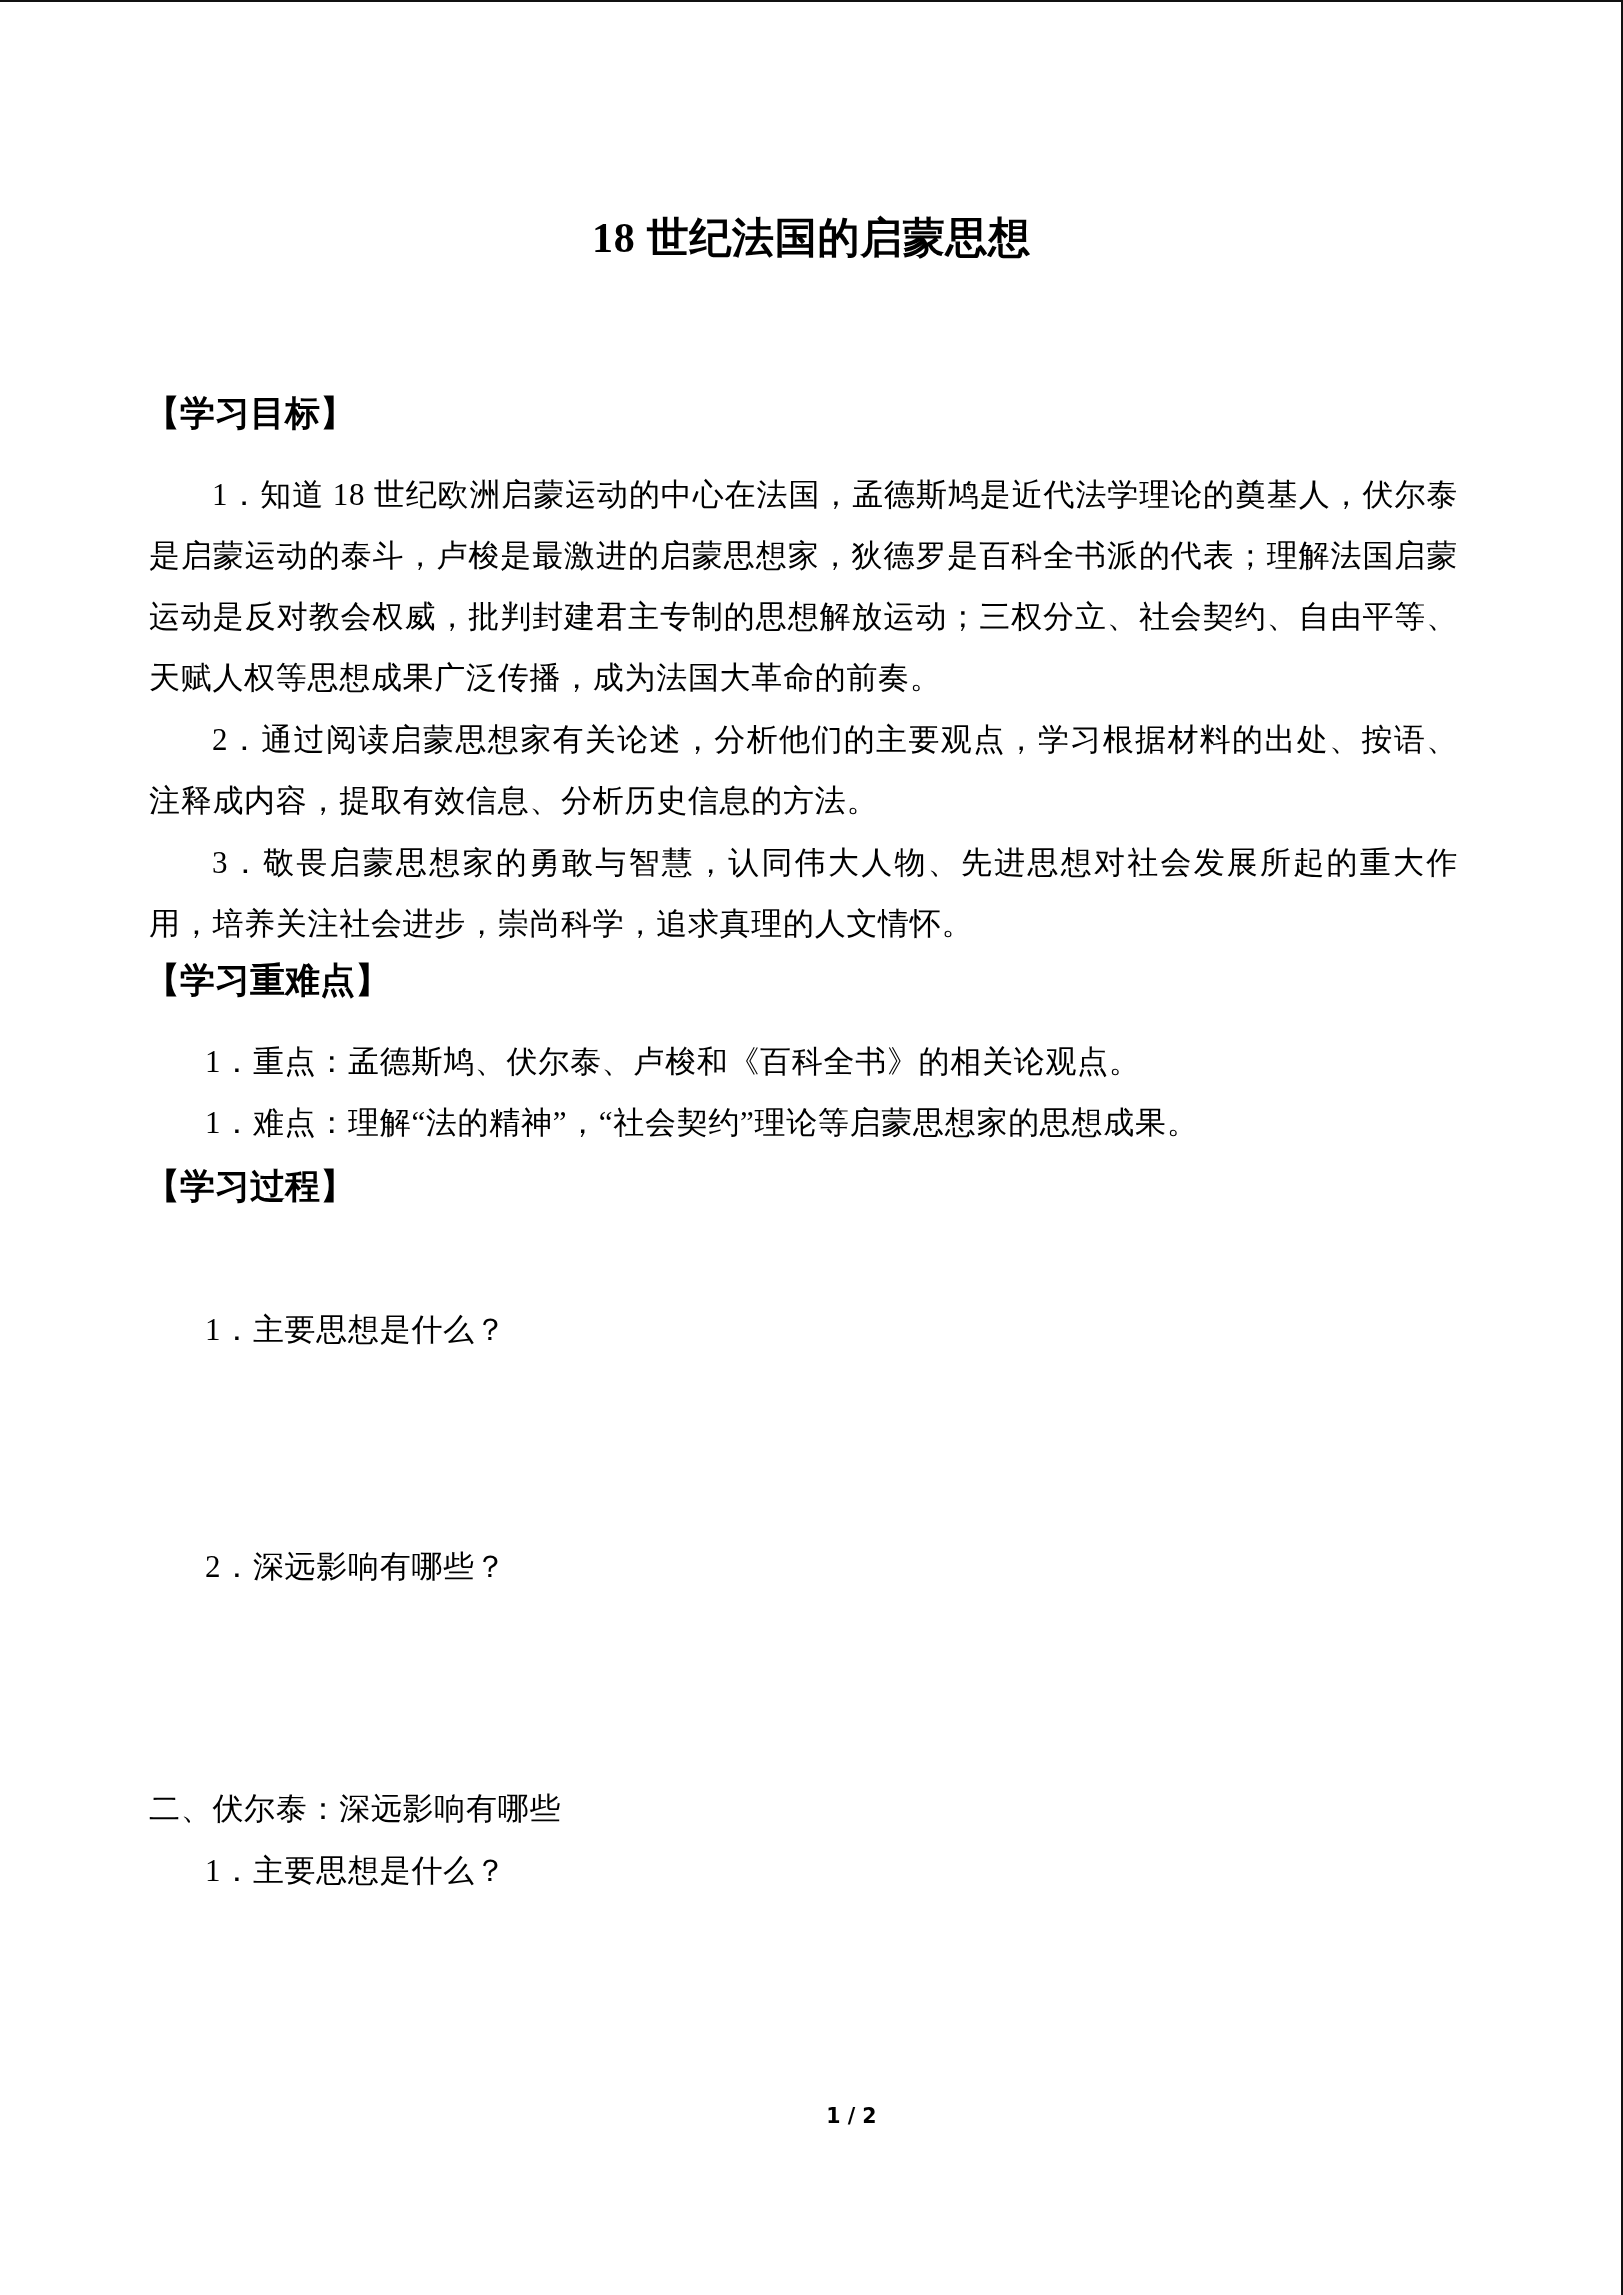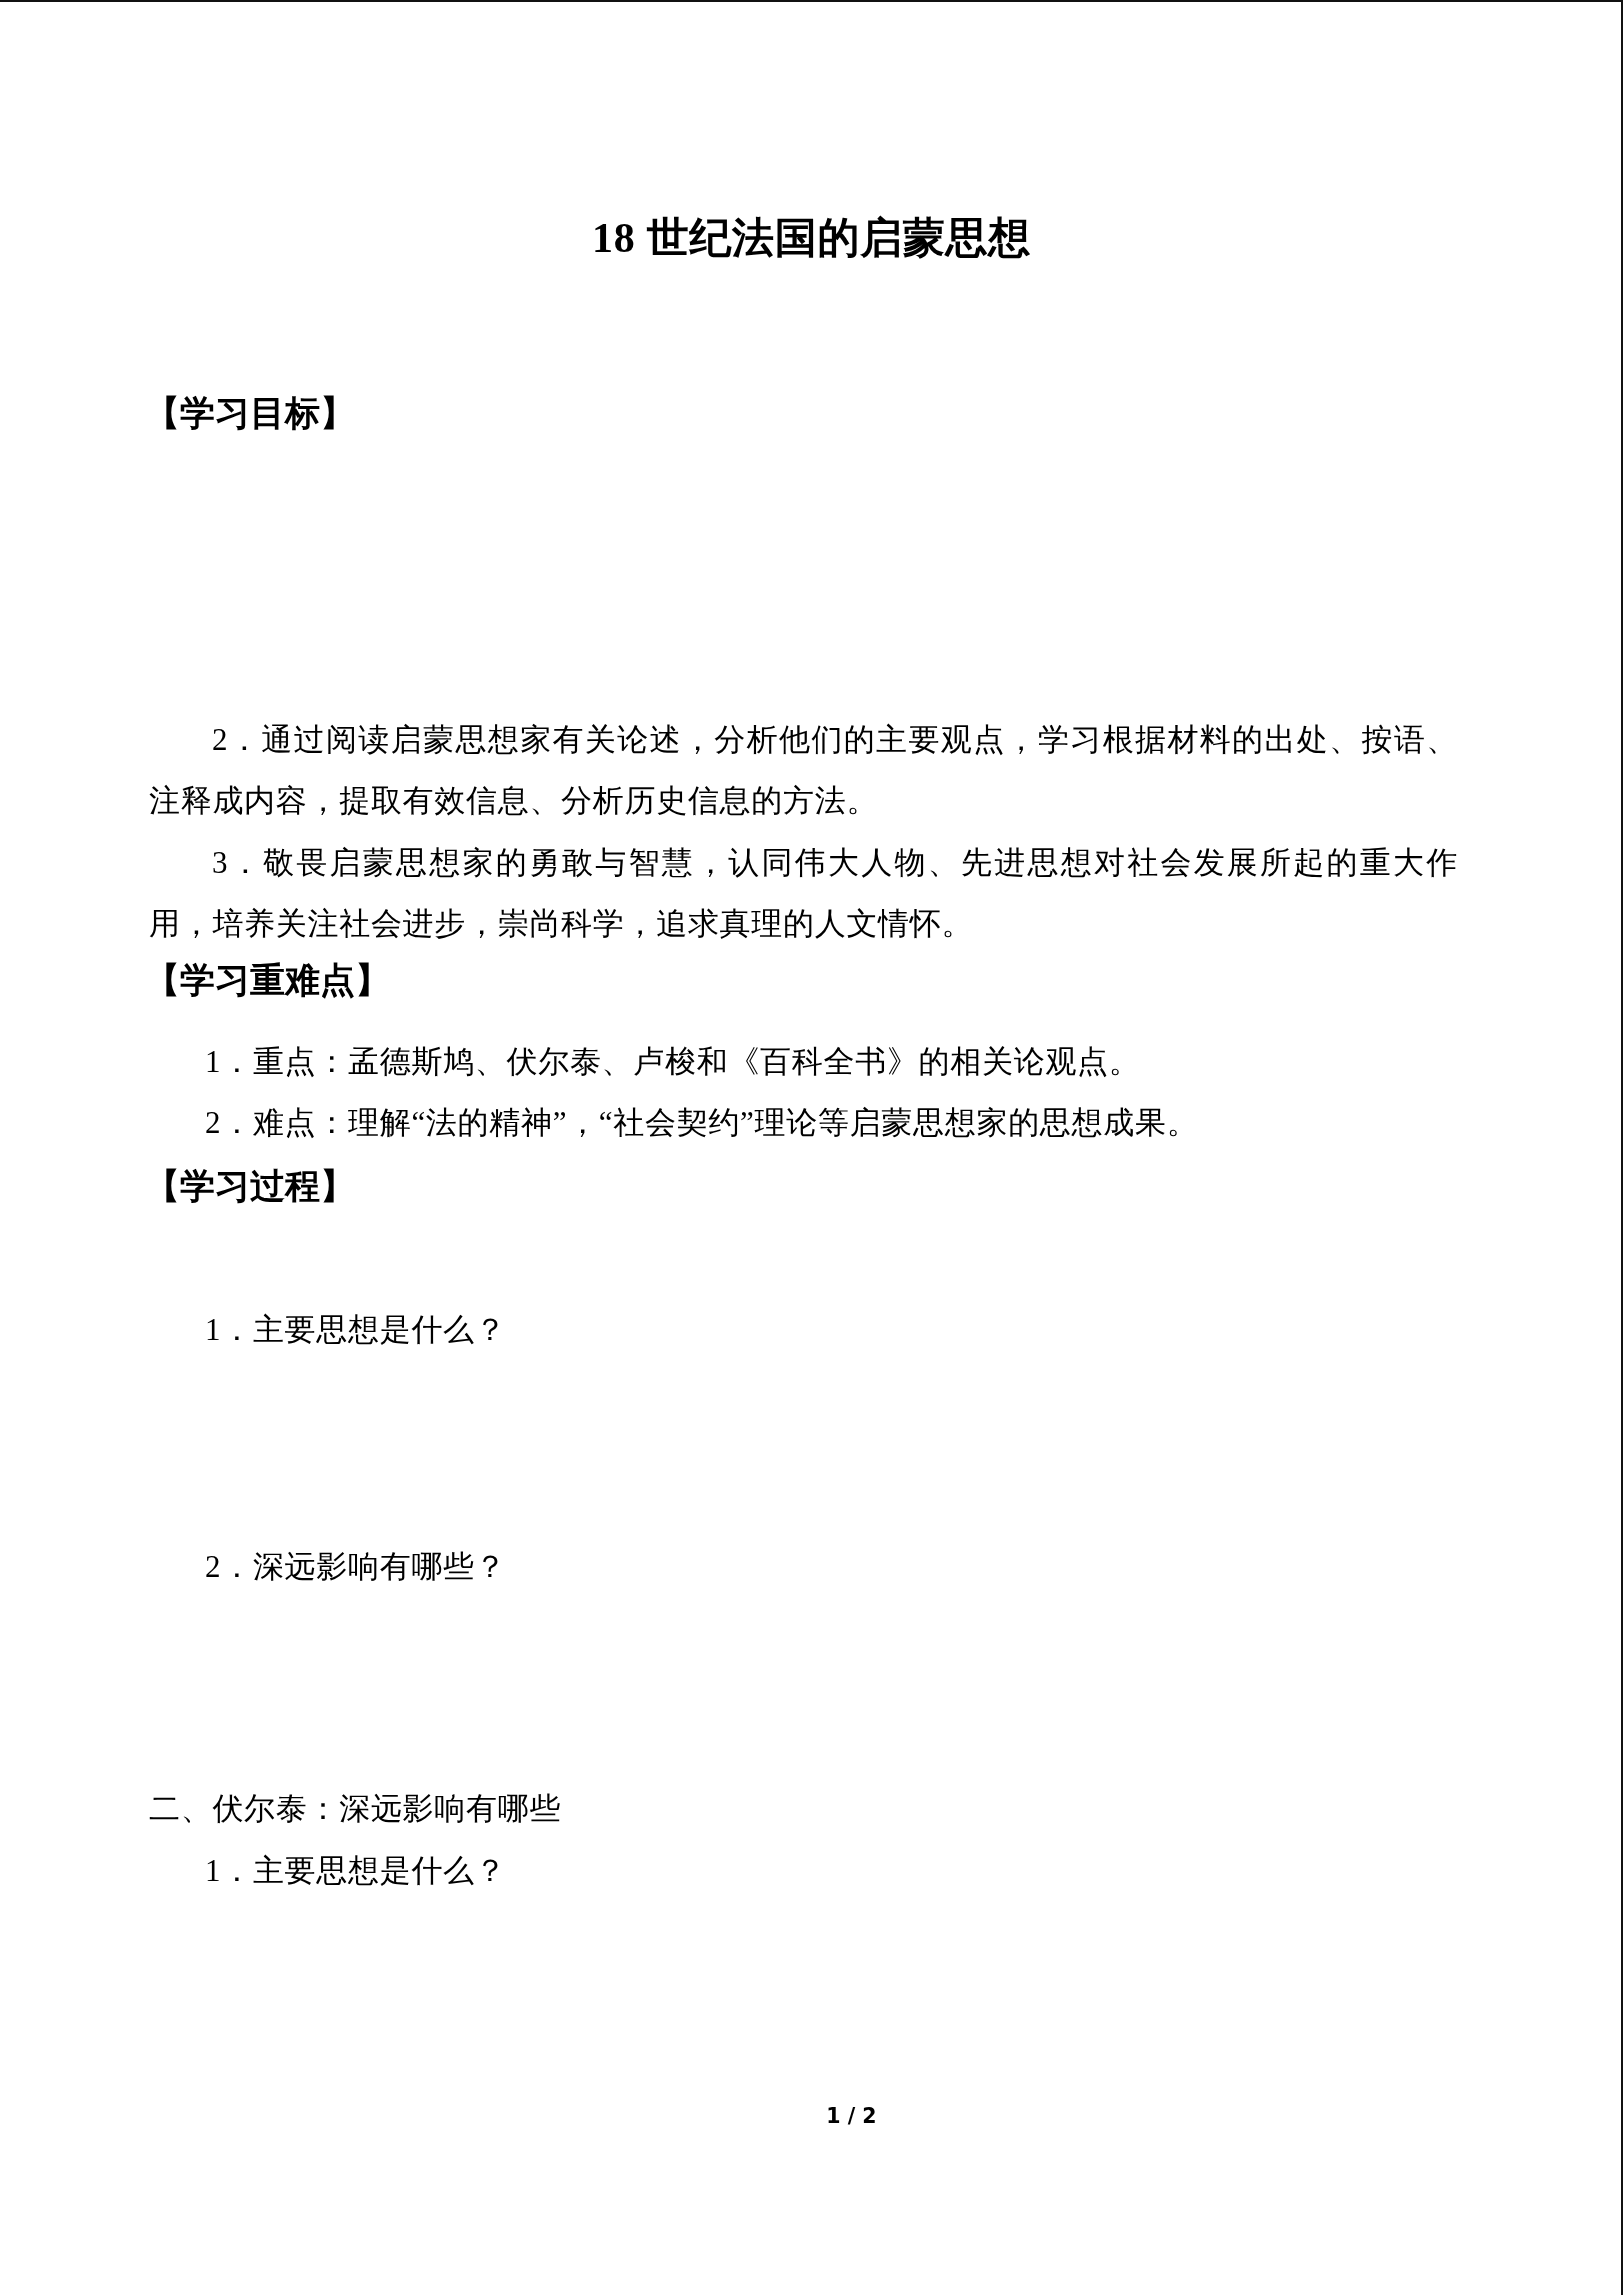--- a/index.html
+++ b/index.html
@@ -80,27 +80,28 @@
 
 <div class="frame-top"></div>
 <div class="frame-right"></div>
 
 <div class="page">
 
   <div class="title">18 世纪法国的启蒙思想</div>
 
   <div class="section-heading" style="top:389px;">【学习目标】</div>
 
+  <div class="para" style="top:464px;">1．知道 18 世纪欧洲启蒙运动的中心在法国，孟德斯鸠是近代法学理论的奠基人，伏尔泰是启蒙运动的泰斗，卢梭是最激进的启蒙思想家，狄德罗是百科全书派的代表；理解法国启蒙运动是反对教会权威，批判封建君主专制的思想解放运动；三权分立、社会契约、自由平等、天赋人权等思想成果广泛传播，成为法国大革命的前奏。</div>
   <div class="para" style="top:709px;">2．通过阅读启蒙思想家有关论述，分析他们的主要观点，学习根据材料的出处、按语、注释成内容，提取有效信息、分析历史信息的方法。</div>
   <div class="para" style="top:832px;">3．敬畏启蒙思想家的勇敢与智慧，认同伟大人物、先进思想对社会发展所起的重大作用，培养关注社会进步，崇尚科学，追求真理的人文情怀。</div>
 
   <div class="section-heading" style="top:956px;text-align:right;">【学习重难点】</div>
 
   <div class="line indent" style="top:1041px;">1．重点：孟德斯鸠、伏尔泰、卢梭和《百科全书》的相关论观点。</div>
-  <div class="line indent" style="top:1102px;">2．难点：理解“法的精神”，“社会契约”理论等启蒙思想家的思想成果。</div>
+  <div class="line indent" style="top:1102px;">1．难点：理解“法的精神”，“社会契约”理论等启蒙思想家的思想成果。</div>
 
   <div class="section-heading" style="top:1162px;">【学习过程】</div>
 
   <div class="line indent" style="top:1309px;">1．主要思想是什么？</div>
   <div class="line indent" style="top:1546px;">2．深远影响有哪些？</div>
 
   <div class="line noindent" style="top:1788px;">二、伏尔泰：深远影响有哪些</div>
   <div class="line indent" style="top:1850px;">1．主要思想是什么？</div>
 
   <div class="page-number">1 / 2</div>

